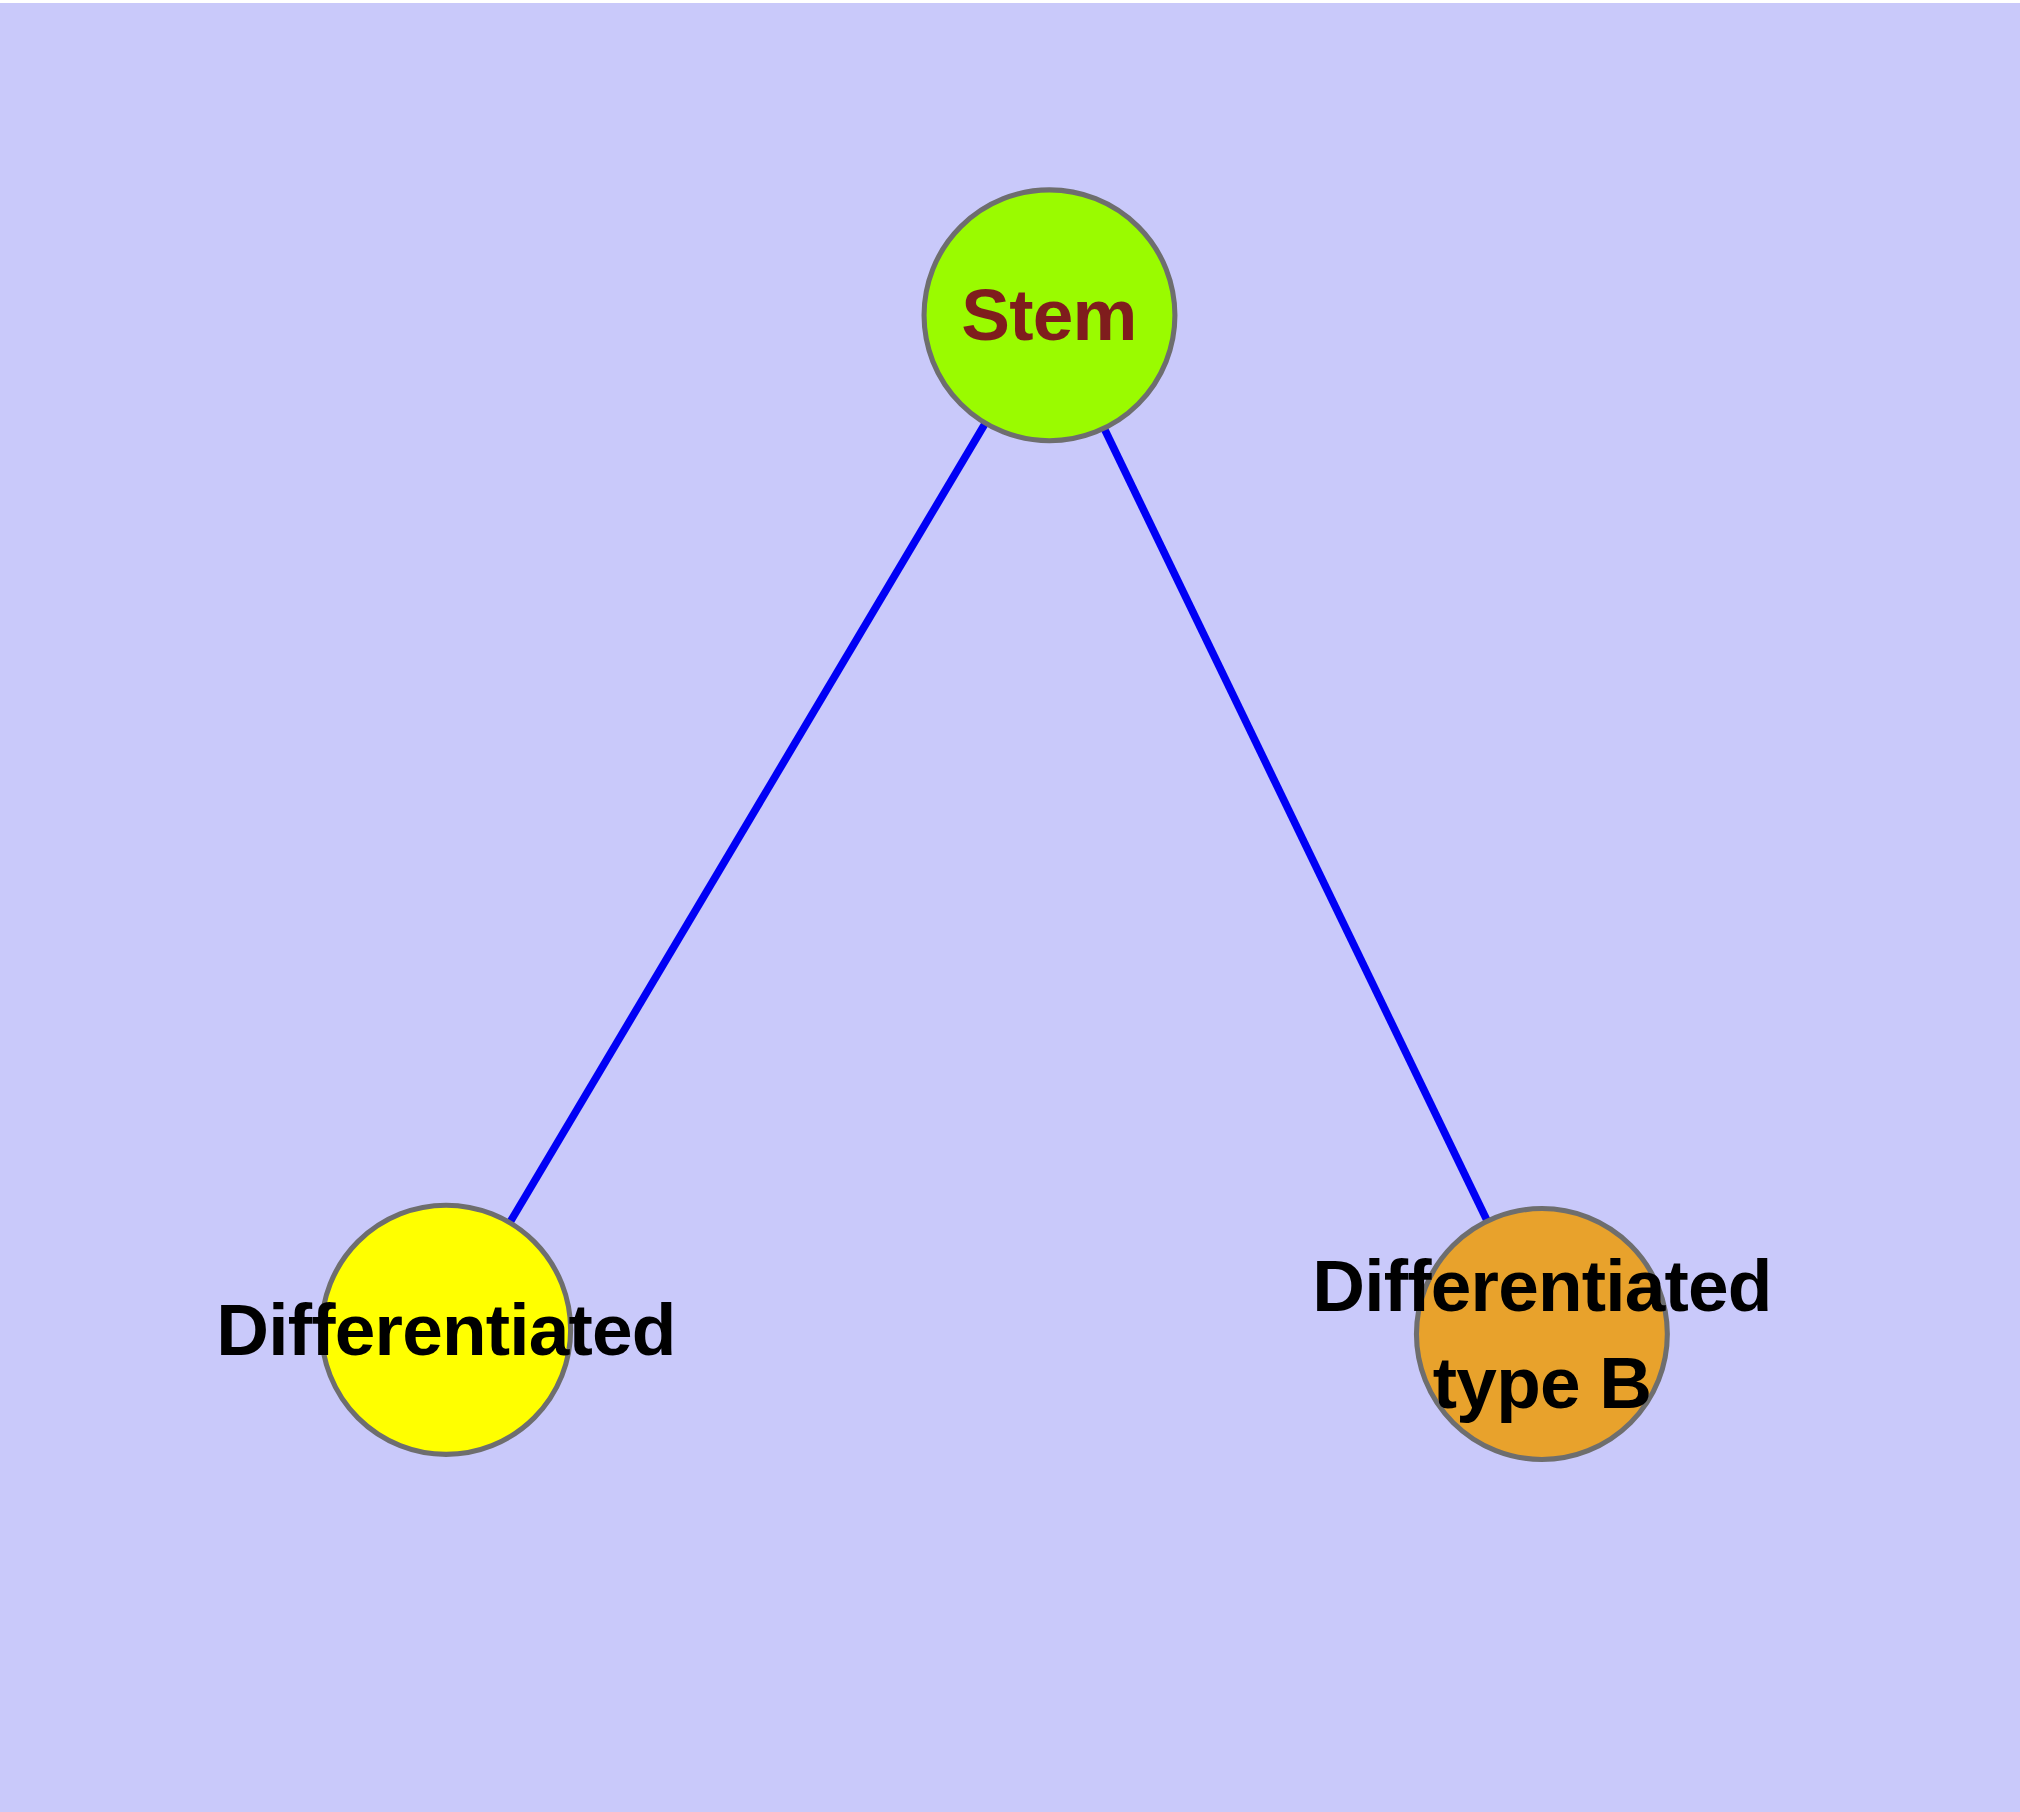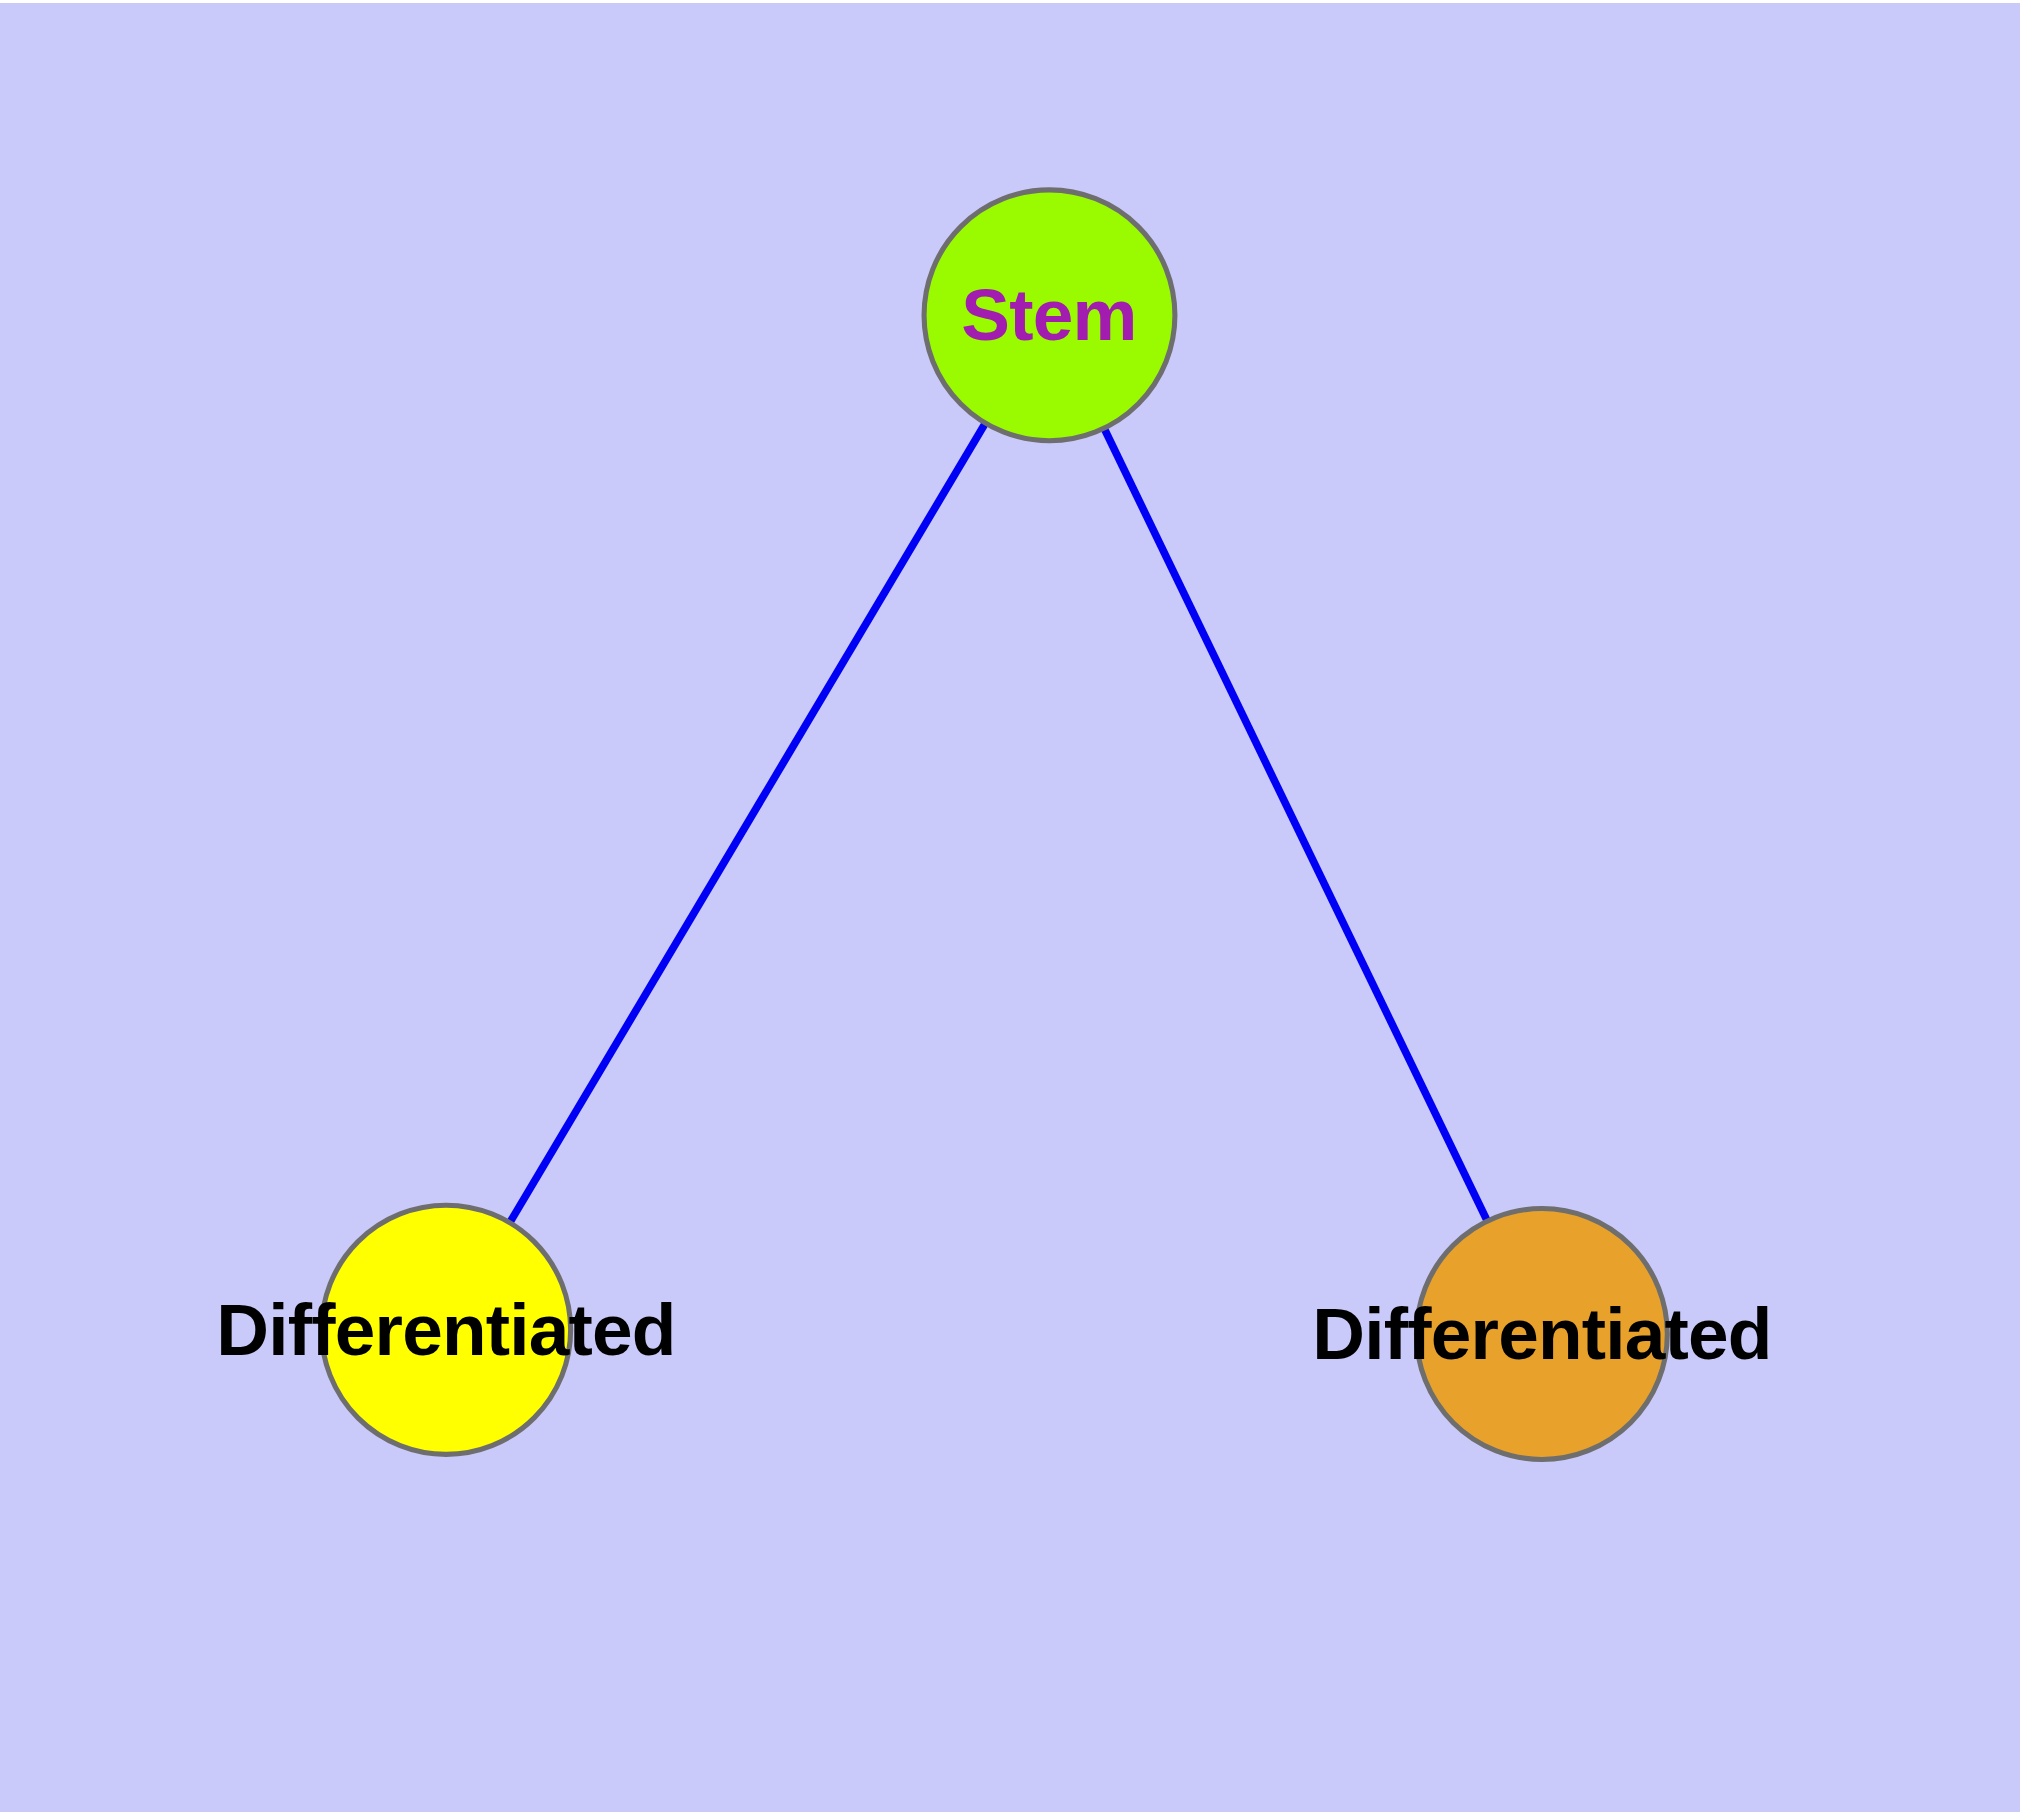--- a/index.html
+++ b/index.html
@@ -48,25 +48,26 @@
   <div class="bg-rect" style="background: rgb(201, 201, 250);"></div>
 
   <svg class="graph" width="2021" height="1812" viewBox="0 0 2384 2138">
     <line x1="1238" y1="372" x2="526" y2="1569" stroke="#0000F5" stroke-width="9"></line>
     <line x1="1238" y1="372" x2="1819" y2="1574" stroke="#0000F5" stroke-width="9"></line>
     <circle cx="1238" cy="372" r="148" fill="#9AFB00" stroke="#6E6E6E" stroke-width="6"></circle>
     <circle cx="526" cy="1569" r="147" fill="#FFFF00" stroke="#6E6E6E" stroke-width="6"></circle>
     <circle cx="1819" cy="1574" r="148" fill="#E8A22C" stroke="#6E6E6E" stroke-width="6"></circle>
   </svg>
 
-  <div class="node-label" style="left: 1049px; top: 315px; color: #a21caf; font-size: 73px;">
+  <div class="node-label" style="left: 1049px; top: 315px; color: #7f1d1d; font-size: 73px;">
     <span>Stem</span>
   </div>
 
   <div class="node-label" style="left: 446px; top: 1330px; color: rgb(0, 0, 0); font-size: 73px;">
     <span>Differentiated</span>
   </div>
 
   <div class="node-label" style="left: 1542px; top: 1334px; color: rgb(0, 0, 0); font-size: 73px;">
     <span>Differentiated</span>
+    <span>type B</span>
   </div>
 </div>
 
 
 </body></html>

